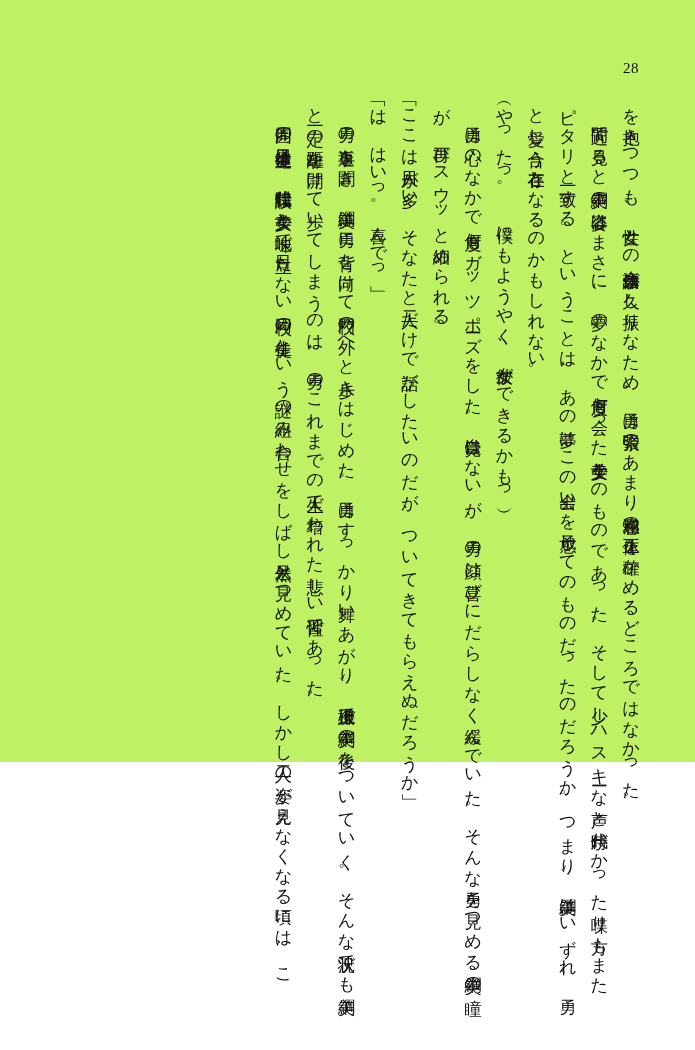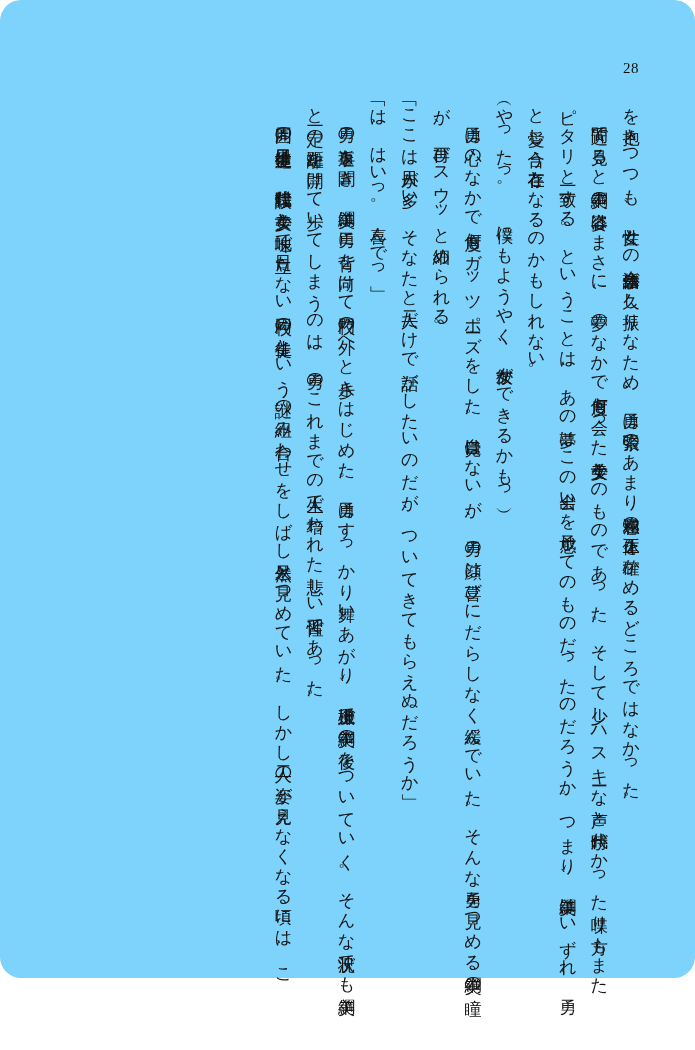--- a/index.html
+++ b/index.html
@@ -13,23 +13,22 @@
     position: relative;
     font-family: "Liberation Serif", "DejaVu Serif", serif;
     color: #000000;
     overflow: hidden;
   }
   #page {
     position: absolute;
     left: 0;
     top: 0;
     width: 695px;
-    height: 978px;
-    background: #7dd3fc;
-    border-radius: 21px;
+    height: 762px;
+    background: #bef264;
   }
   #page-number {
     position: absolute;
     top: 60px;
     right: 56px;
     font-size: 15px;
     letter-spacing: 0.5px;
     color: #111;
     font-family: "Liberation Serif", "DejaVu Serif", serif;
   }

